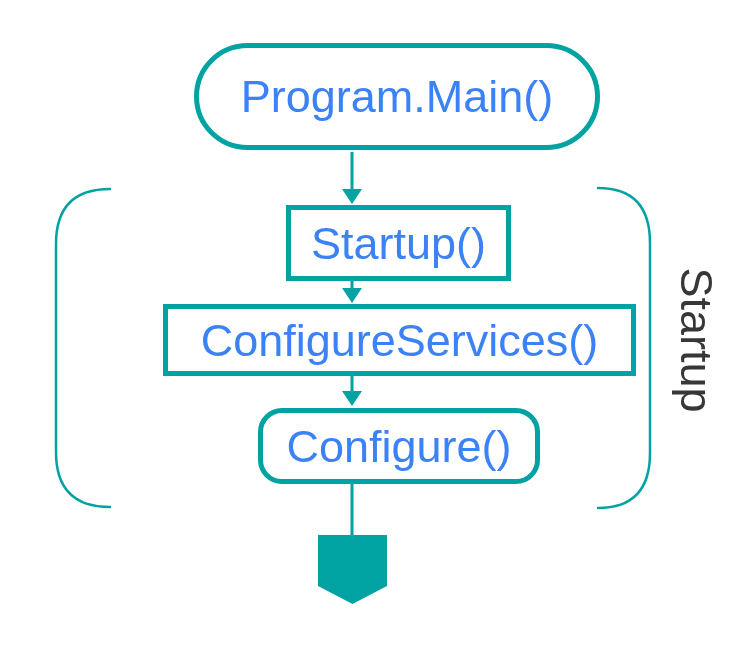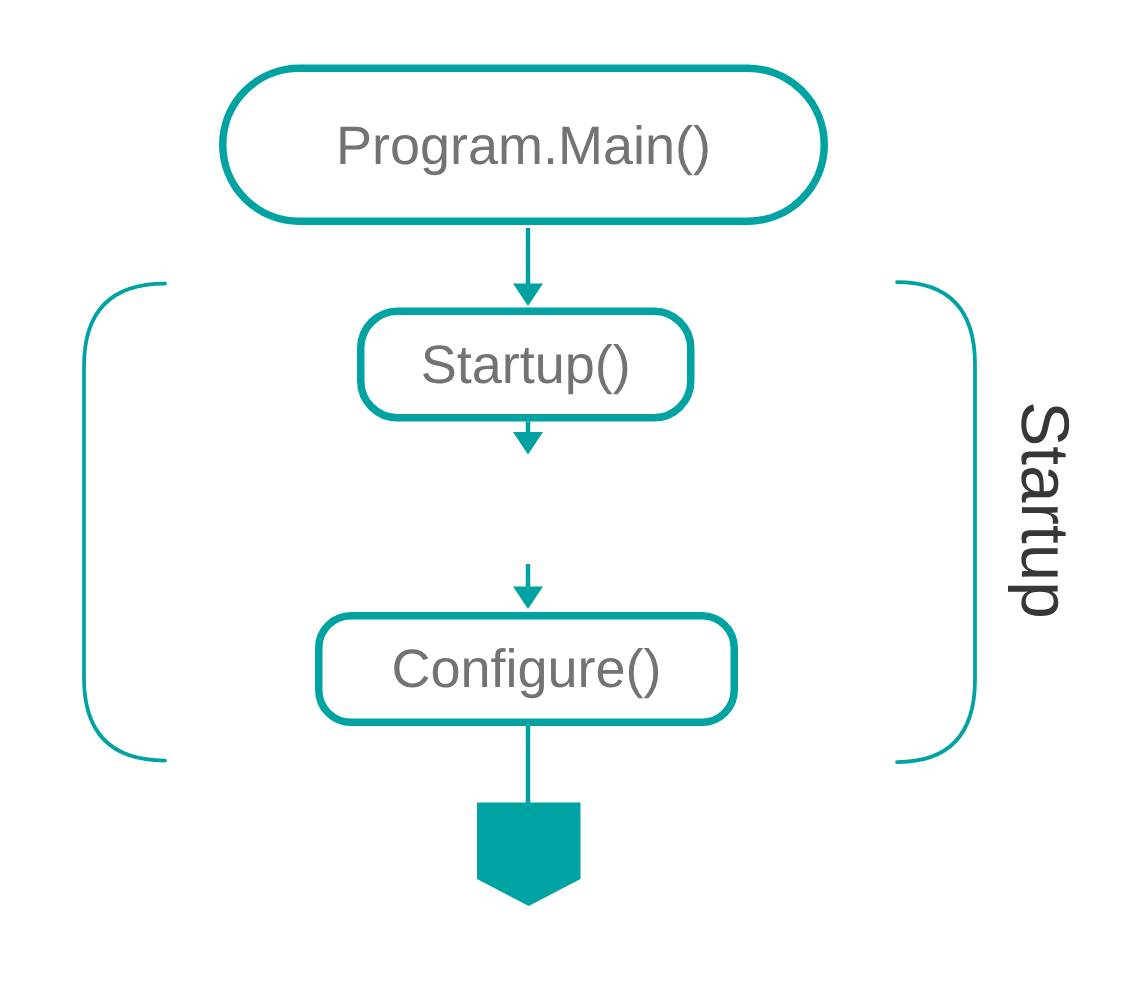--- a/index.html
+++ b/index.html
@@ -17,28 +17,29 @@
     width: 750px; height: 665px;
   }
   .node {
     position: absolute;
     display: flex;
     align-items: center;
     justify-content: center;
     box-sizing: border-box;
     border: 5px solid #00a2a2;
     background: #ffffff;
-    color: #737373;
-    font-size: 36px;
+    color: #3b82f6;
+    font-size: 45px;
     white-space: nowrap;
     line-height: 1;
+    margin-left: 48px;
   }
   .stadium { border-radius: 54px; }
   .stadium-node   { left: 146px; top: 43px;  width: 406px; height: 107px; }
-  .startup-node   { left: 238px; top: 205px; width: 225px; height: 76px; border-radius: 27px;  }
+  .startup-node   { left: 238px; top: 205px; width: 225px; height: 76px;  }
   .cs-node        { left: 115px; top: 304px; width: 473px; height: 72px;  }
   .configure-node { left: 210px; top: 408px; width: 282px; height: 76px; border-radius: 24px;  }
   .rot-label {
     position: absolute;
     left: 617px; top: 316px;
     width: 160px; height: 48px;
     display: flex;
     align-items: center;
     justify-content: center;
     color: #373737;
@@ -75,20 +76,23 @@
   </svg>
 
   <div class="node stadium stadium-node">
     <span>Program.Main()</span>
   </div>
 
   <div class="node startup-node">
     <span>Startup()</span>
   </div>
 
+  <div class="node cs-node">
+    <span>ConfigureServices()</span>
+  </div>
 
   <div class="node configure-node">
     <span>Configure()</span>
   </div>
 
   <div class="rot-label">
     <span>Startup</span>
   </div>
 
 </div>

